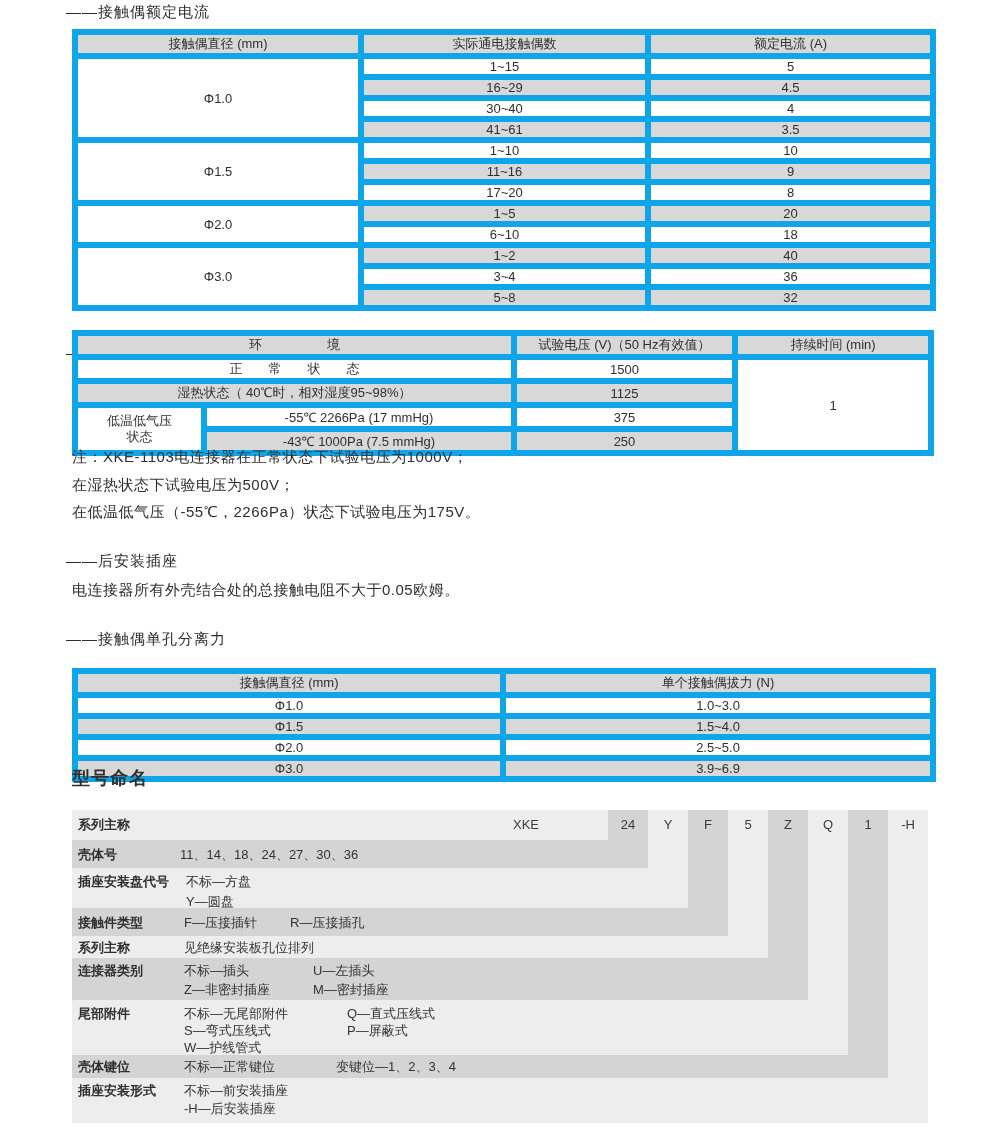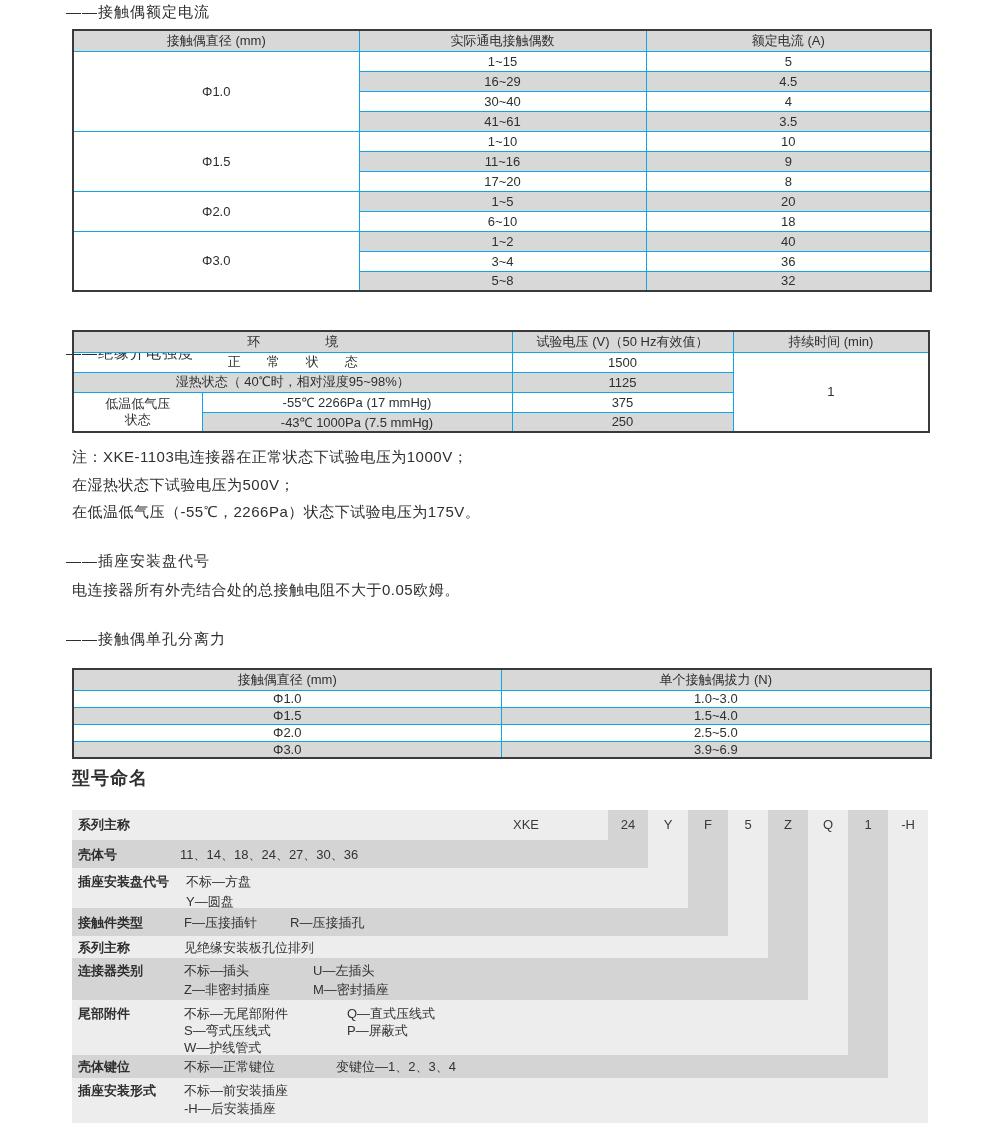--- a/index.html
+++ b/index.html
@@ -7,21 +7,21 @@
     position:relative; width:1000px; height:1136px; background:#ffffff;
     font-family:"Liberation Sans", sans-serif; color:#2f2f2f; overflow:hidden;border-radius:31px;
   }
   .abs { position:absolute; }
   .sec-heading { font-size:15px; letter-spacing:1px; white-space:nowrap; }
   .body-text { font-size:15px; letter-spacing:0.5px; white-space:nowrap; }
 
   
   table.doc { border-collapse:collapse; table-layout:fixed; border:2px solid #3a3a3a;
               font-size:13px; color:#2f2f2f; }
-  table.doc th, table.doc td { border:1px solid #0ea5e9; text-align:center;
+  table.doc th, table.doc td { border:6px solid #0ea5e9; text-align:center;
               padding:0; font-weight:normal; overflow:hidden; white-space:nowrap; }
   tr.hd  { height:21px; }
   tr.hd th { background:#d8d8d8; }
   tr.rw  { height:20px; }
   tr.rg  { height:20px; }
   tr.rg td { background:#d8d8d8; }
   td.dia { background:#ffffff !important; }
   td.white-merge { background:#ffffff !important; }
   table.t3 tr.rw, table.t3 tr.rg { height:17px; }
 
@@ -148,21 +148,21 @@
       <td>-43℃ 1000Pa (7.5 mmHg)</td>
       <td>250</td>
     </tr>
   </tbody>
     </table>
 
   <div class="abs body-text" style="left:72px; top:448px;">注：XKE-1103电连接器在正常状态下试验电压为1000V；</div>
   <div class="abs body-text" style="left:72px; top:476px;">在湿热状态下试验电压为500V；</div>
   <div class="abs body-text" style="left:72px; top:503px;">在低温低气压（-55℃，2266Pa）状态下试验电压为175V。</div>
 
-  <div class="abs sec-heading" style="left:66px; top:552px;">——插座安装盘代号</div>
+  <div class="abs sec-heading" style="left:66px; top:552px;">——后安装插座</div>
   <div class="abs body-text" style="left:72px; top:581px;">电连接器所有外壳结合处的总接触电阻不大于0.05欧姆。</div>
 
   <div class="abs sec-heading" style="left:66px; top:630px;">——接触偶单孔分离力</div>
 
   <table class="doc t3 abs" style="left:72px; top:668px; width:858px;">
     <colgroup>
         <col style="width:428px">
         <col style="width:430px">
       </colgroup>
     <tbody>

